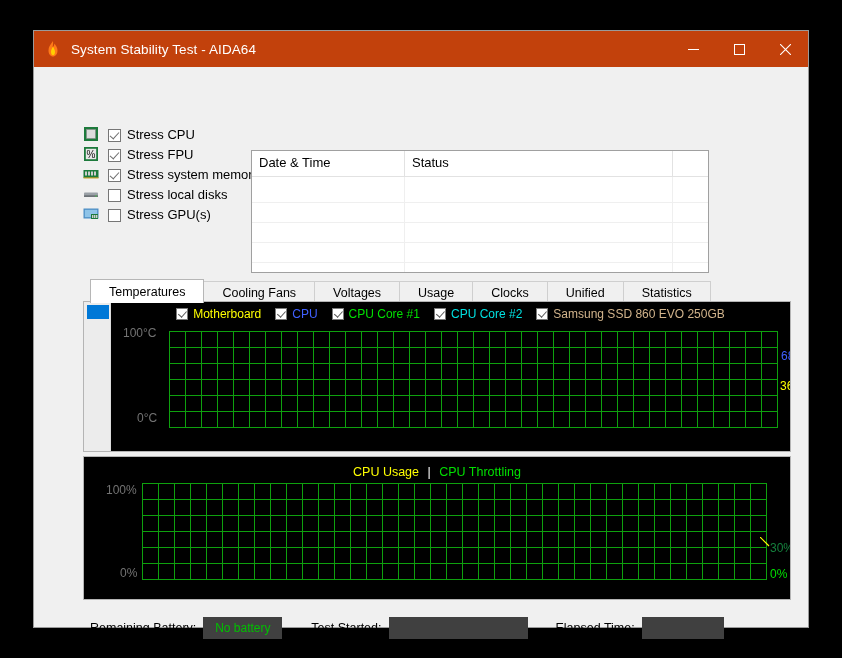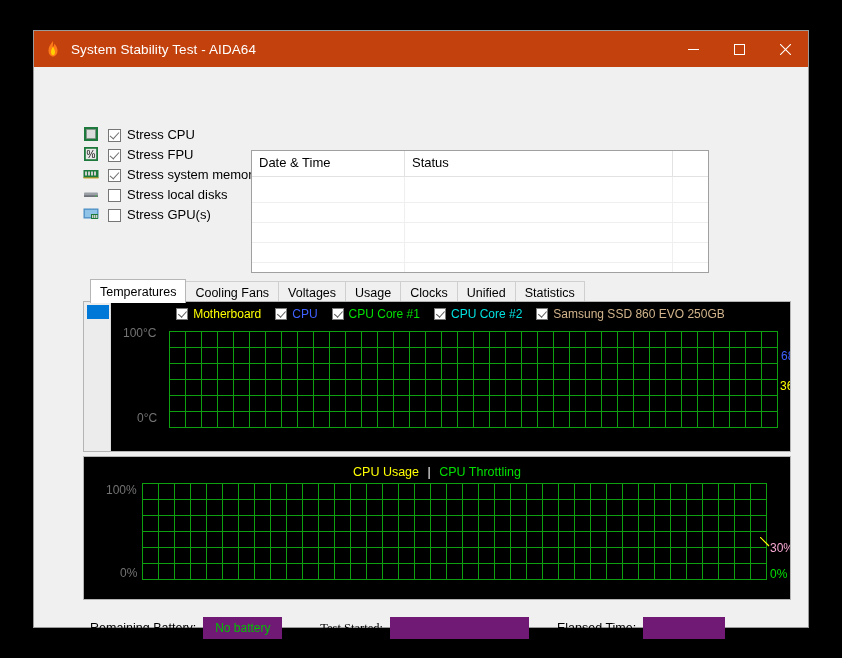--- a/index.html
+++ b/index.html
@@ -111,21 +111,21 @@
   #logtable .td.c2 { width: 268px; }
   #logtable .td.c3 { width: 35px; border-right: none; }
   
   #tabs {
     position: absolute; left: 56px; top: 212px;
     display: flex; align-items: flex-end;
     height: 24px;
   }
   .tab {
     height: 22px;
-    padding: 0 9px;
+    padding: 0 18px;
     font-size: 12.5px;
     color: #000;
     background: #f0f0f0;
     border: 1px solid #cfcfcf;
     border-bottom: none;
     display: flex; align-items: center;
     white-space: nowrap;
     margin-right: -1px;
   }
   .tab.active {
@@ -216,21 +216,21 @@
   }
   
   #status-row {
     position: absolute; left: 56px; top: 549px;
     display: flex; align-items: center;
     height: 24px;
     font-size: 12.5px;
   }
   .status-label { color: #000; white-space: nowrap; }
   .status-box {
-    background: #701a75;
+    background: #404040;
     height: 22px;
     display: flex; align-items: center; justify-content: center;
     font-size: 12px;
     white-space: nowrap;
   }
 </style>
 </head>
 <body>
 
 <div id="window">
@@ -442,27 +442,27 @@
       </div>
 
       <div class="axis-label" style="left:22px; top:26px;">100%</div>
       <div class="axis-label" style="left:36px; top:109px;">0%</div>
 
       <div class="plot" style="left:58px; top:26px; width:625px; height:97px;"></div>
 
       <svg style="position:absolute; left:676px; top:80px;" width="12" height="10">
         <path d="M0 0 L9 9" stroke="#ffff00" stroke-width="1.2" fill="none"></path>
       </svg>
-      <div class="val-label" style="left:686px; top:84px; color:#f9a8d4;">30%</div>
+      <div class="val-label" style="left:686px; top:84px; color:#15803d;">30%</div>
       <div class="val-label" style="left:686px; top:110px; color:#00e000;">0%</div>
     </div>
 
     <div id="status-row">
       <span class="status-label">Remaining Battery:</span>
       <span class="status-box" style="width:79px; margin-left:7px; color:#00c000;">No battery</span>
-      <span class="status-label" style="margin-left:38px;font-family:Liberation Serif, serif;">Test Started:</span>
+      <span class="status-label" style="margin-left:29px;">Test Started:</span>
       <span class="status-box" style="width:139px; margin-left:7px; color:#00c000;"></span>
       <span class="status-label" style="margin-left:28px;">Elapsed Time:</span>
       <span class="status-box" style="width:82px; margin-left:7px; color:#00c000;"></span>
     </div>
 
   </div>
 </div>
 
 </body></html>

